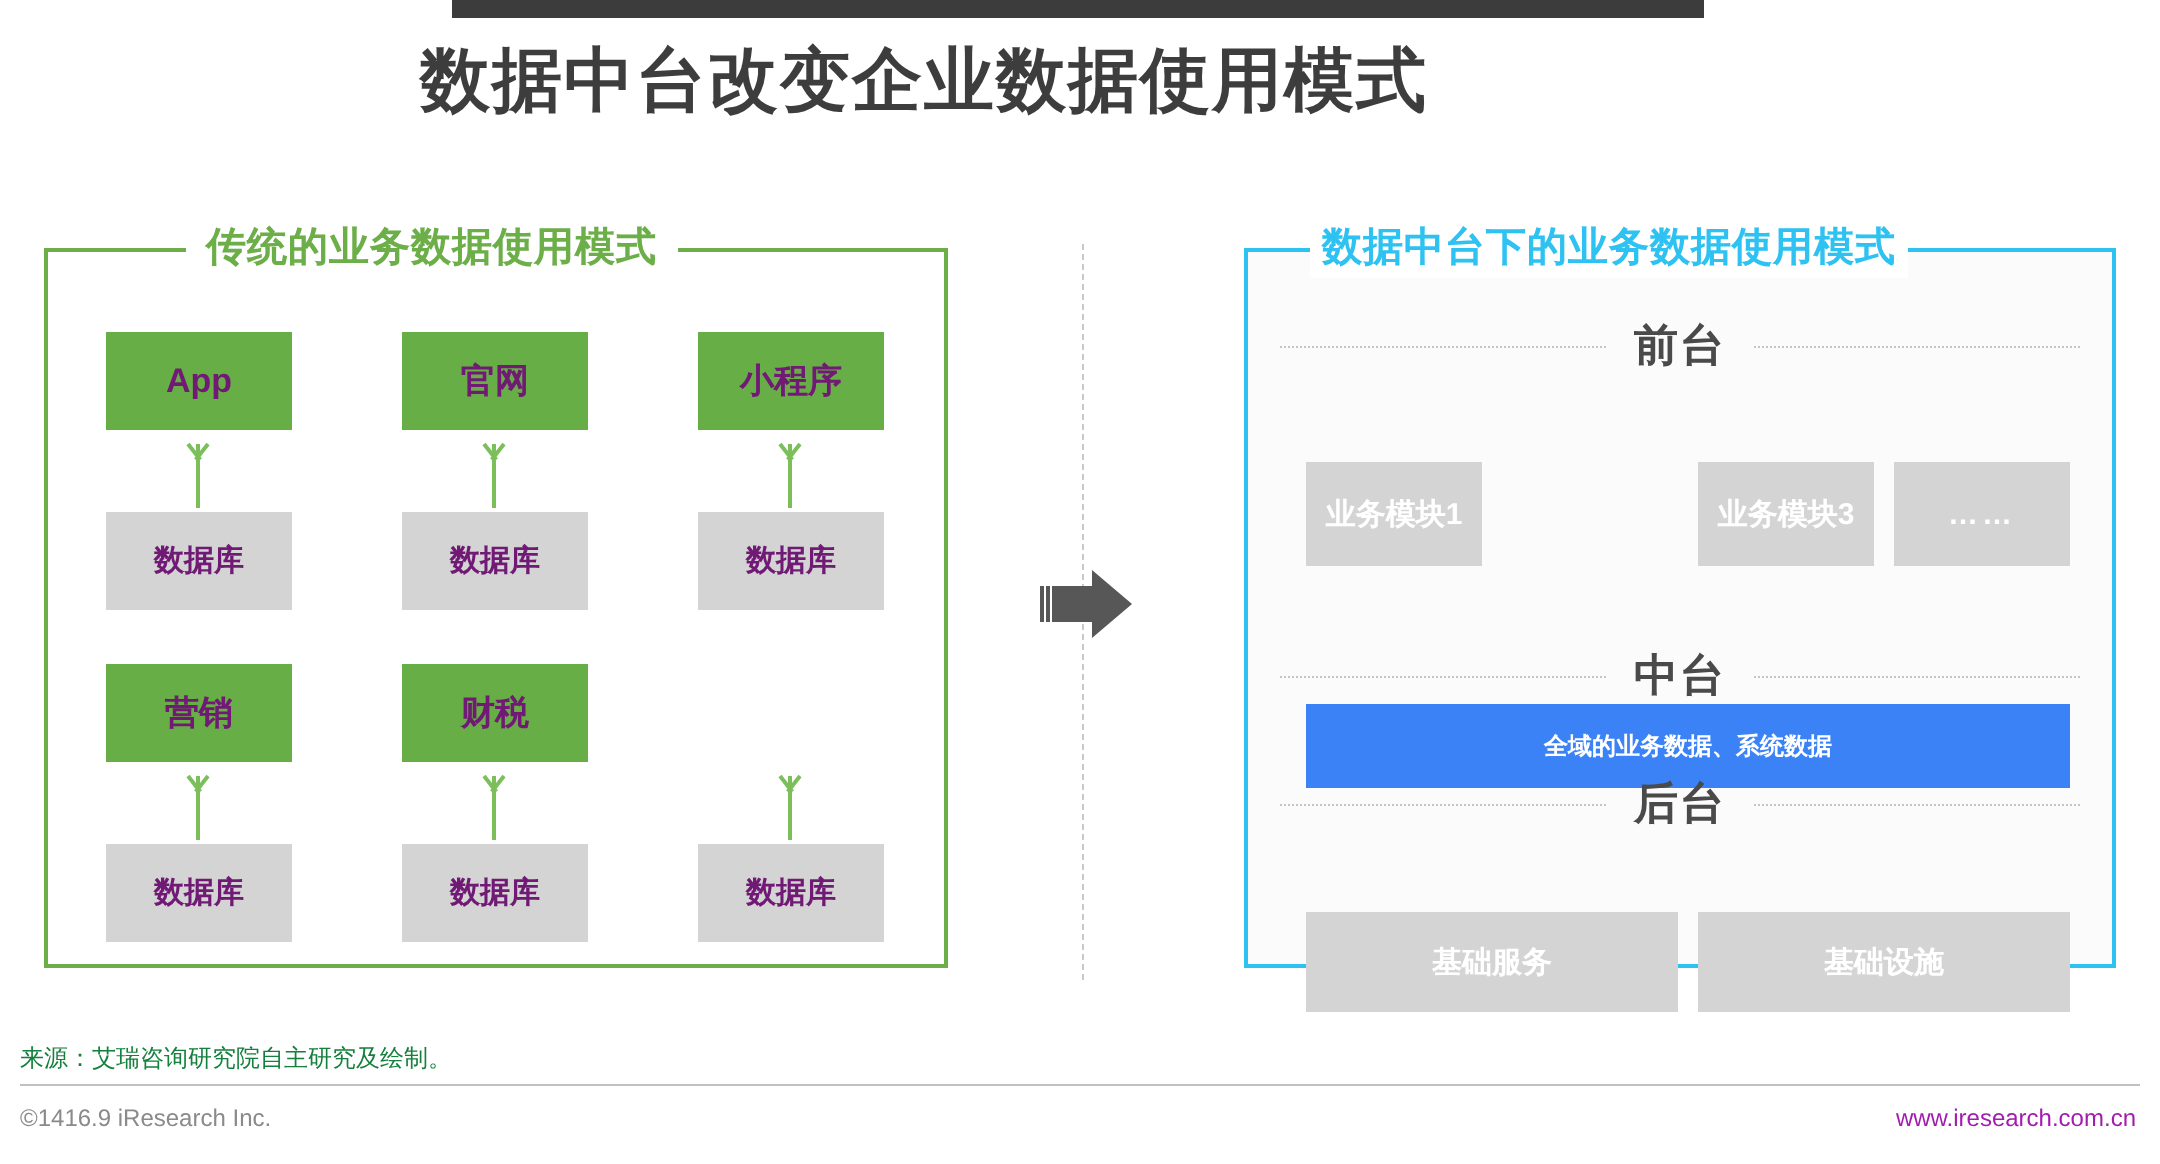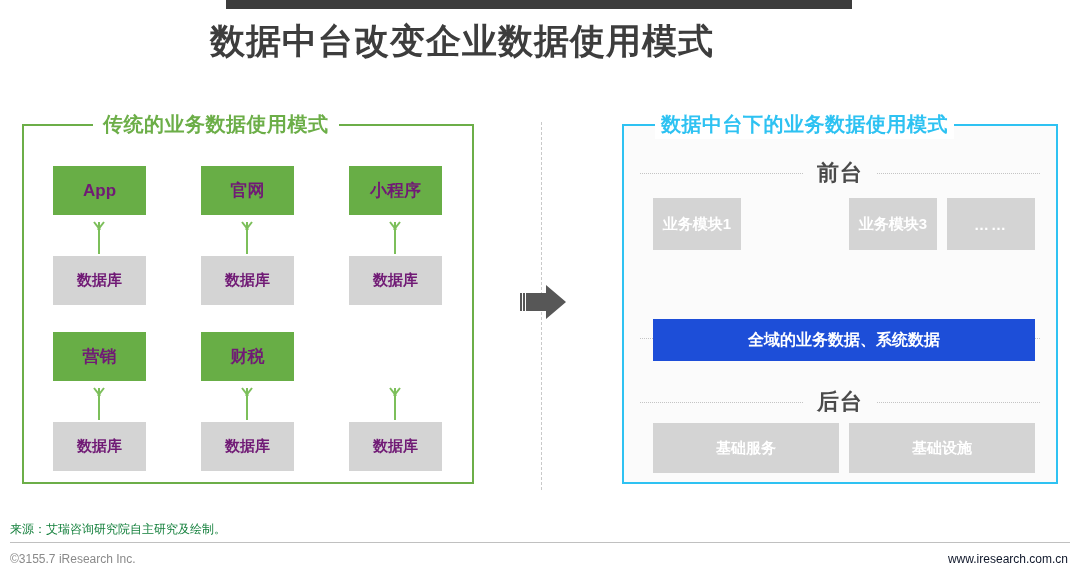--- a/index.html
+++ b/index.html
@@ -169,25 +169,26 @@
     position: absolute;
     background: #d4d4d4;
     display: flex;
     align-items: center;
     justify-content: center;
     color: #ffffff;
     font-size: 15px;
     font-weight: bold;
     white-space: nowrap;
     box-sizing: border-box;
+    margin-top: 33px;
   }
   .rbox.ellipsis { font-size: 15px; letter-spacing: 2px; }
   .rbox.cyan {
-    background: #1d4ed8;
-    font-size: 16px;
+    background: #3b82f6;
+    font-size: 12px;
   }
 
   
   .source-text {
     position: absolute;
     left: 10px; top: 521px;
     font-size: 12px;
     color: #15803d;
     white-space: nowrap;
   }
@@ -202,21 +203,21 @@
     position: absolute;
     left: 10px; top: 552px;
     font-size: 12px;
     color: #8a8a8a;
     white-space: nowrap;
   }
   .website {
     position: absolute;
     right: 12px; top: 552px;
     font-size: 12px;
-    color: #0f172a;
+    color: #a21caf;
     white-space: nowrap;
   }
 </style>
 </head>
 <body>
 
 <div id="page">
 
   <div class="topbar">
     <div class="topbar-fill"></div>
@@ -284,16 +285,16 @@
     <span class="sec-dash left"></span>
     <span class="sec-label">后台</span>
     <span class="sec-dash right"></span>
   </div>
 
   <div class="rbox" style="left:653px; top:423px; width:186px; height:50px;">基础服务</div>
   <div class="rbox" style="left:849px; top:423px; width:186px; height:50px;">基础设施</div>
 
   <div class="source-text">来源：艾瑞咨询研究院自主研究及绘制。</div>
   <div class="rule"></div>
-  <div class="copyright">©3155.7 iResearch Inc.</div>
+  <div class="copyright">©1416.9 iResearch Inc.</div>
   <div class="website">www.iresearch.com.cn</div>
 
 </div>
 
 </body></html>

